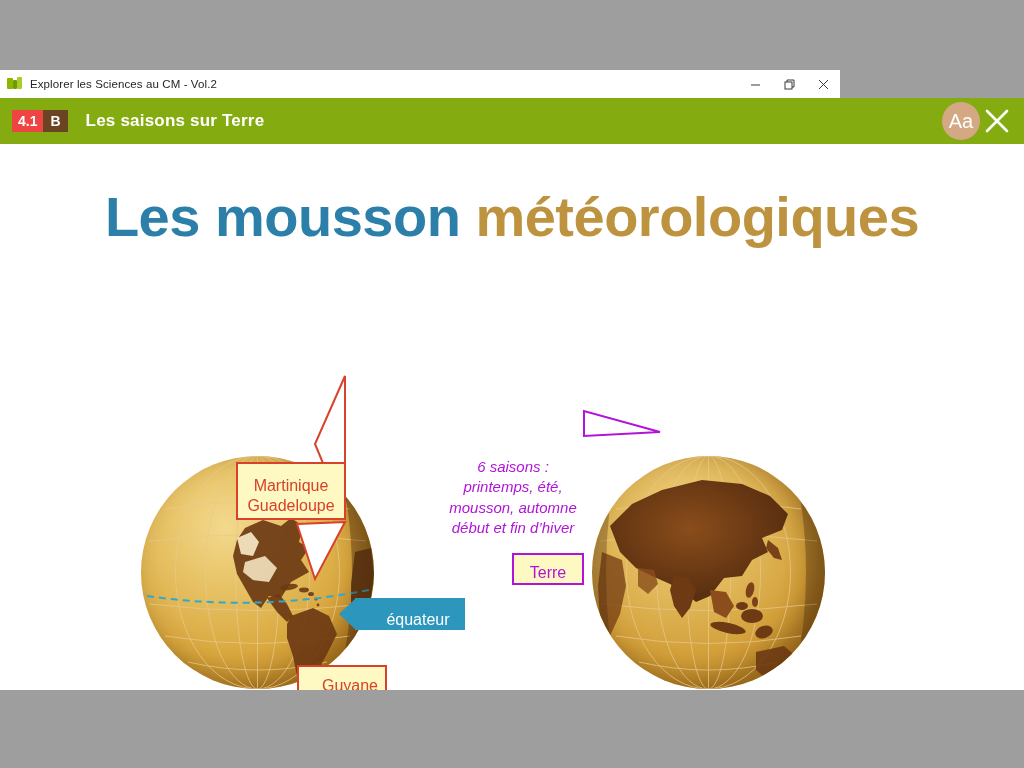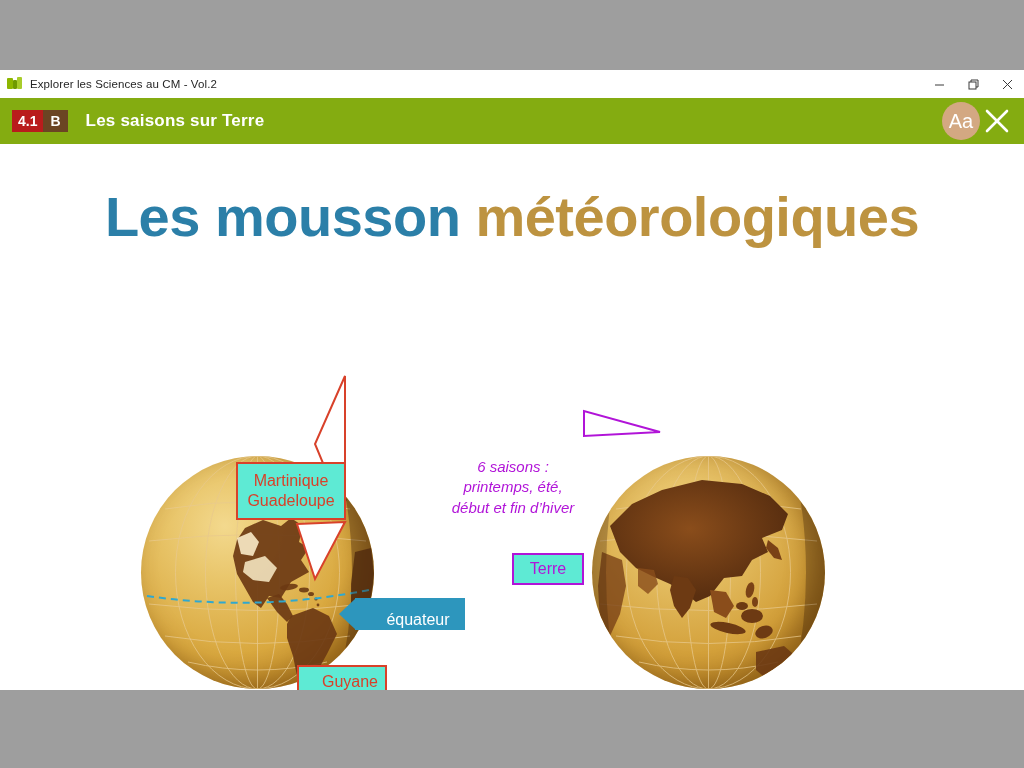--- a/index.html
+++ b/index.html
@@ -6,21 +6,21 @@
   html, body {
     width: 1024px; height: 768px;
     background: #9e9e9e;
     font-family: "Liberation Sans", sans-serif;
     overflow: hidden;
   }
   .screen { position: relative; width: 1024px; height: 768px; }
 
   
   .titlebar {
-    position: absolute; left: 0; top: 70px; width: 1024px; height: 28px;
+    position: absolute; left: 0; top: 70px; width: 840px; height: 28px;
     background: #ffffff; display: flex; align-items: center;
   }
   .app-icon {
     width: 16px; height: 14px; margin-left: 7px; margin-right: 7px;
     position: relative; flex: none;
   }
   .app-icon .g1 { position:absolute; left:0; top:1px; width:6px; height:11px; background:#8db600; border-radius:1px;}
   .app-icon .g2 { position:absolute; left:6px; top:3px; width:4px; height:9px; background:#6f9a00; border-radius:1px;}
   .app-icon .g3 { position:absolute; left:10px; top:0px; width:5px; height:12px; background:#a8cc2a; border-radius:1px;}
   .title-text {
@@ -33,21 +33,21 @@
   }
   .win-btn svg { display: block; }
 
   
   .header {
     position: absolute; left: 0; top: 98px; width: 1024px; height: 46px;
     background: #84ac11; display: flex; align-items: center;
   }
   .badge { display: flex; margin-left: 12px; flex: none; height: 22px; }
   .badge-num {
-    background: #b91c1c; color: #ffffff; font-size: 14px; font-weight: bold;
+    background: #ef4444; color: #ffffff; font-size: 14px; font-weight: bold;
     padding: 1px 6px 2px 6px; display: flex; align-items: center; line-height: 1;
   }
   .badge-letter {
     background: #6b4423; color: #ffffff; font-size: 14px; font-weight: bold;
     padding: 1px 7px 2px 7px; display: flex; align-items: center; line-height: 1;
   }
   .header-title {
     color: #ffffff; font-size: 17px; font-weight: bold; margin-left: 18px;
     letter-spacing: .2px;
   }
@@ -85,23 +85,23 @@
   .globe-right {
     left: 592px; top: 312px; width: 233px; height: 233px;
     background:
       radial-gradient(circle at 40% 30%, #f0d384 0%, #e3bc60 28%, #d3a03a 60%, #b47f22 84%, #79500f 100%);
     box-shadow: inset -12px -8px 26px rgba(90,50,5,.45);
   }
   .globe svg { position: absolute; left: 0; top: 0; }
 
   
   .callout {
-    position: absolute; background: #5eead4; border: 2px solid;
+    position: absolute; background: #fef9c3; border: 2px solid;
     display: flex; flex-direction: column; align-items: center;
-    justify-content: center; line-height: 1.25;
+    justify-content: flex-end; line-height: 1.25;
   }
   .callout-red { border-color: #d8412a; color: #d8412a; padding-left: 16px; }
   .callout-purple { border-color: #b114d8; color: #b114d8; }
 
   .cal-martinique {
     left: 236px; top: 318px; width: 110px; height: 58px;
     font-size: 16px; padding: 2px 6px;
   }
   .cal-guyane {
     left: 297px; top: 521px; width: 90px; height: 33px; font-size: 16px;
@@ -322,17 +322,18 @@
       <span>équateur</span>
     </div>
 
     <div class="callout callout-purple cal-inde">
       <span>Terre</span>
     </div>
 
     <div class="anno anno-purple anno-6saisons">
       <div>6 saisons :</div>
       <div>printemps, été,</div>
+      <div>mousson, automne</div>
       <div>début et fin d’hiver</div>
     </div>
 
   </div>
 </div>
 
 </body></html>

